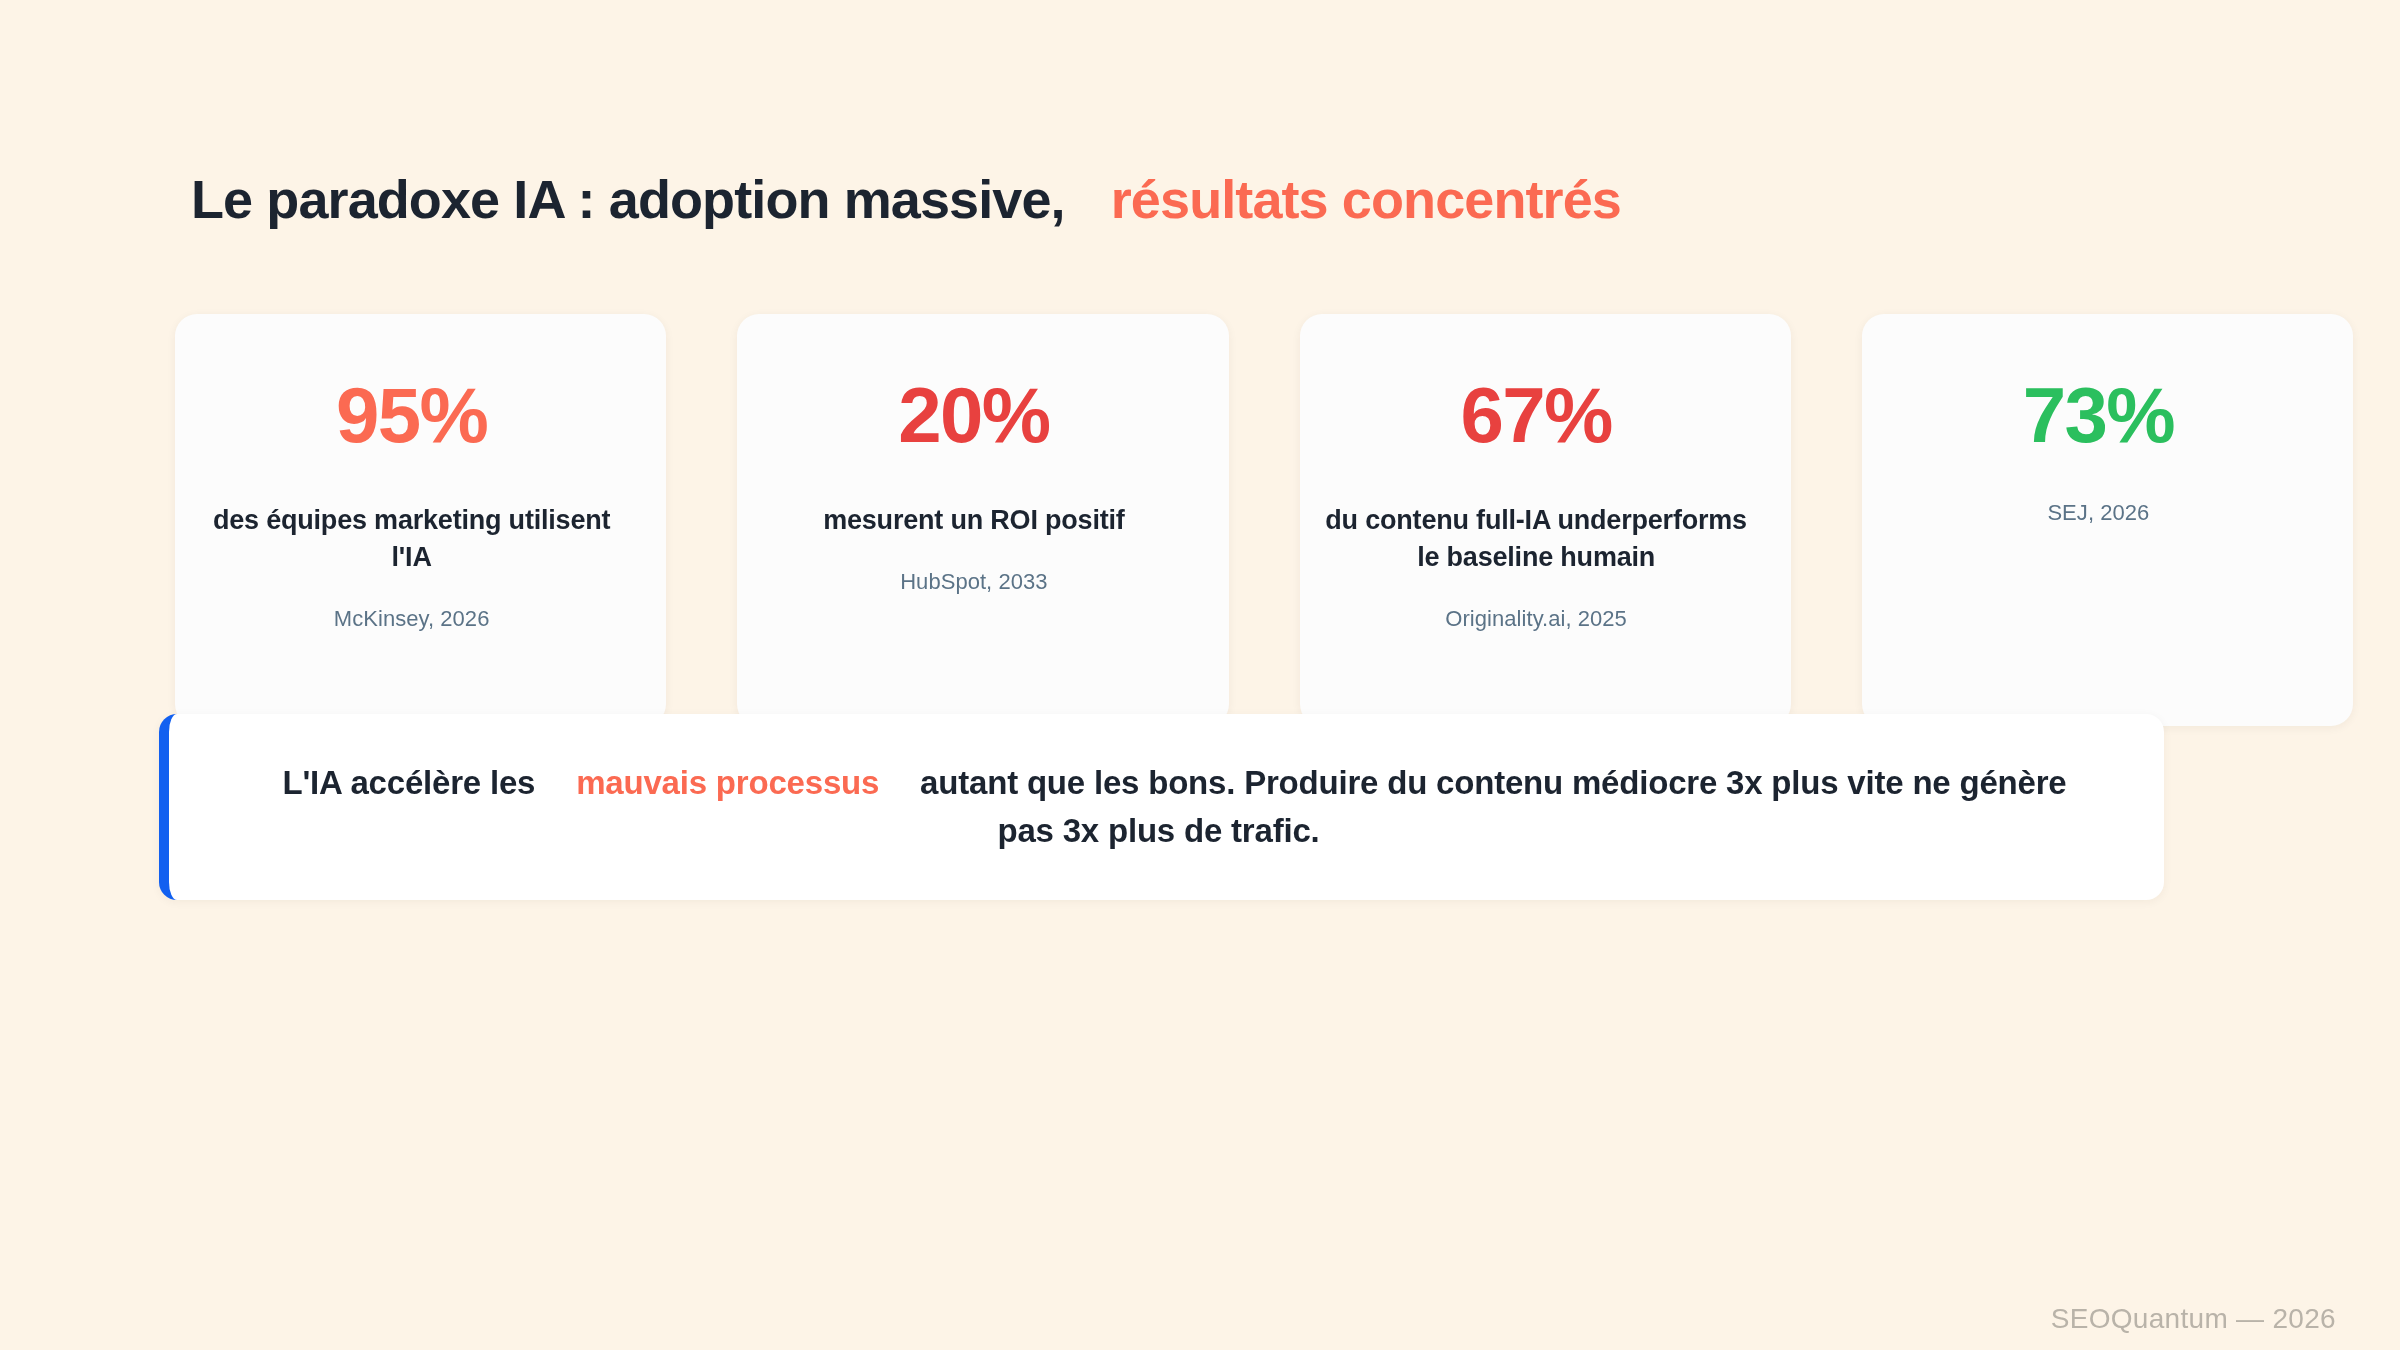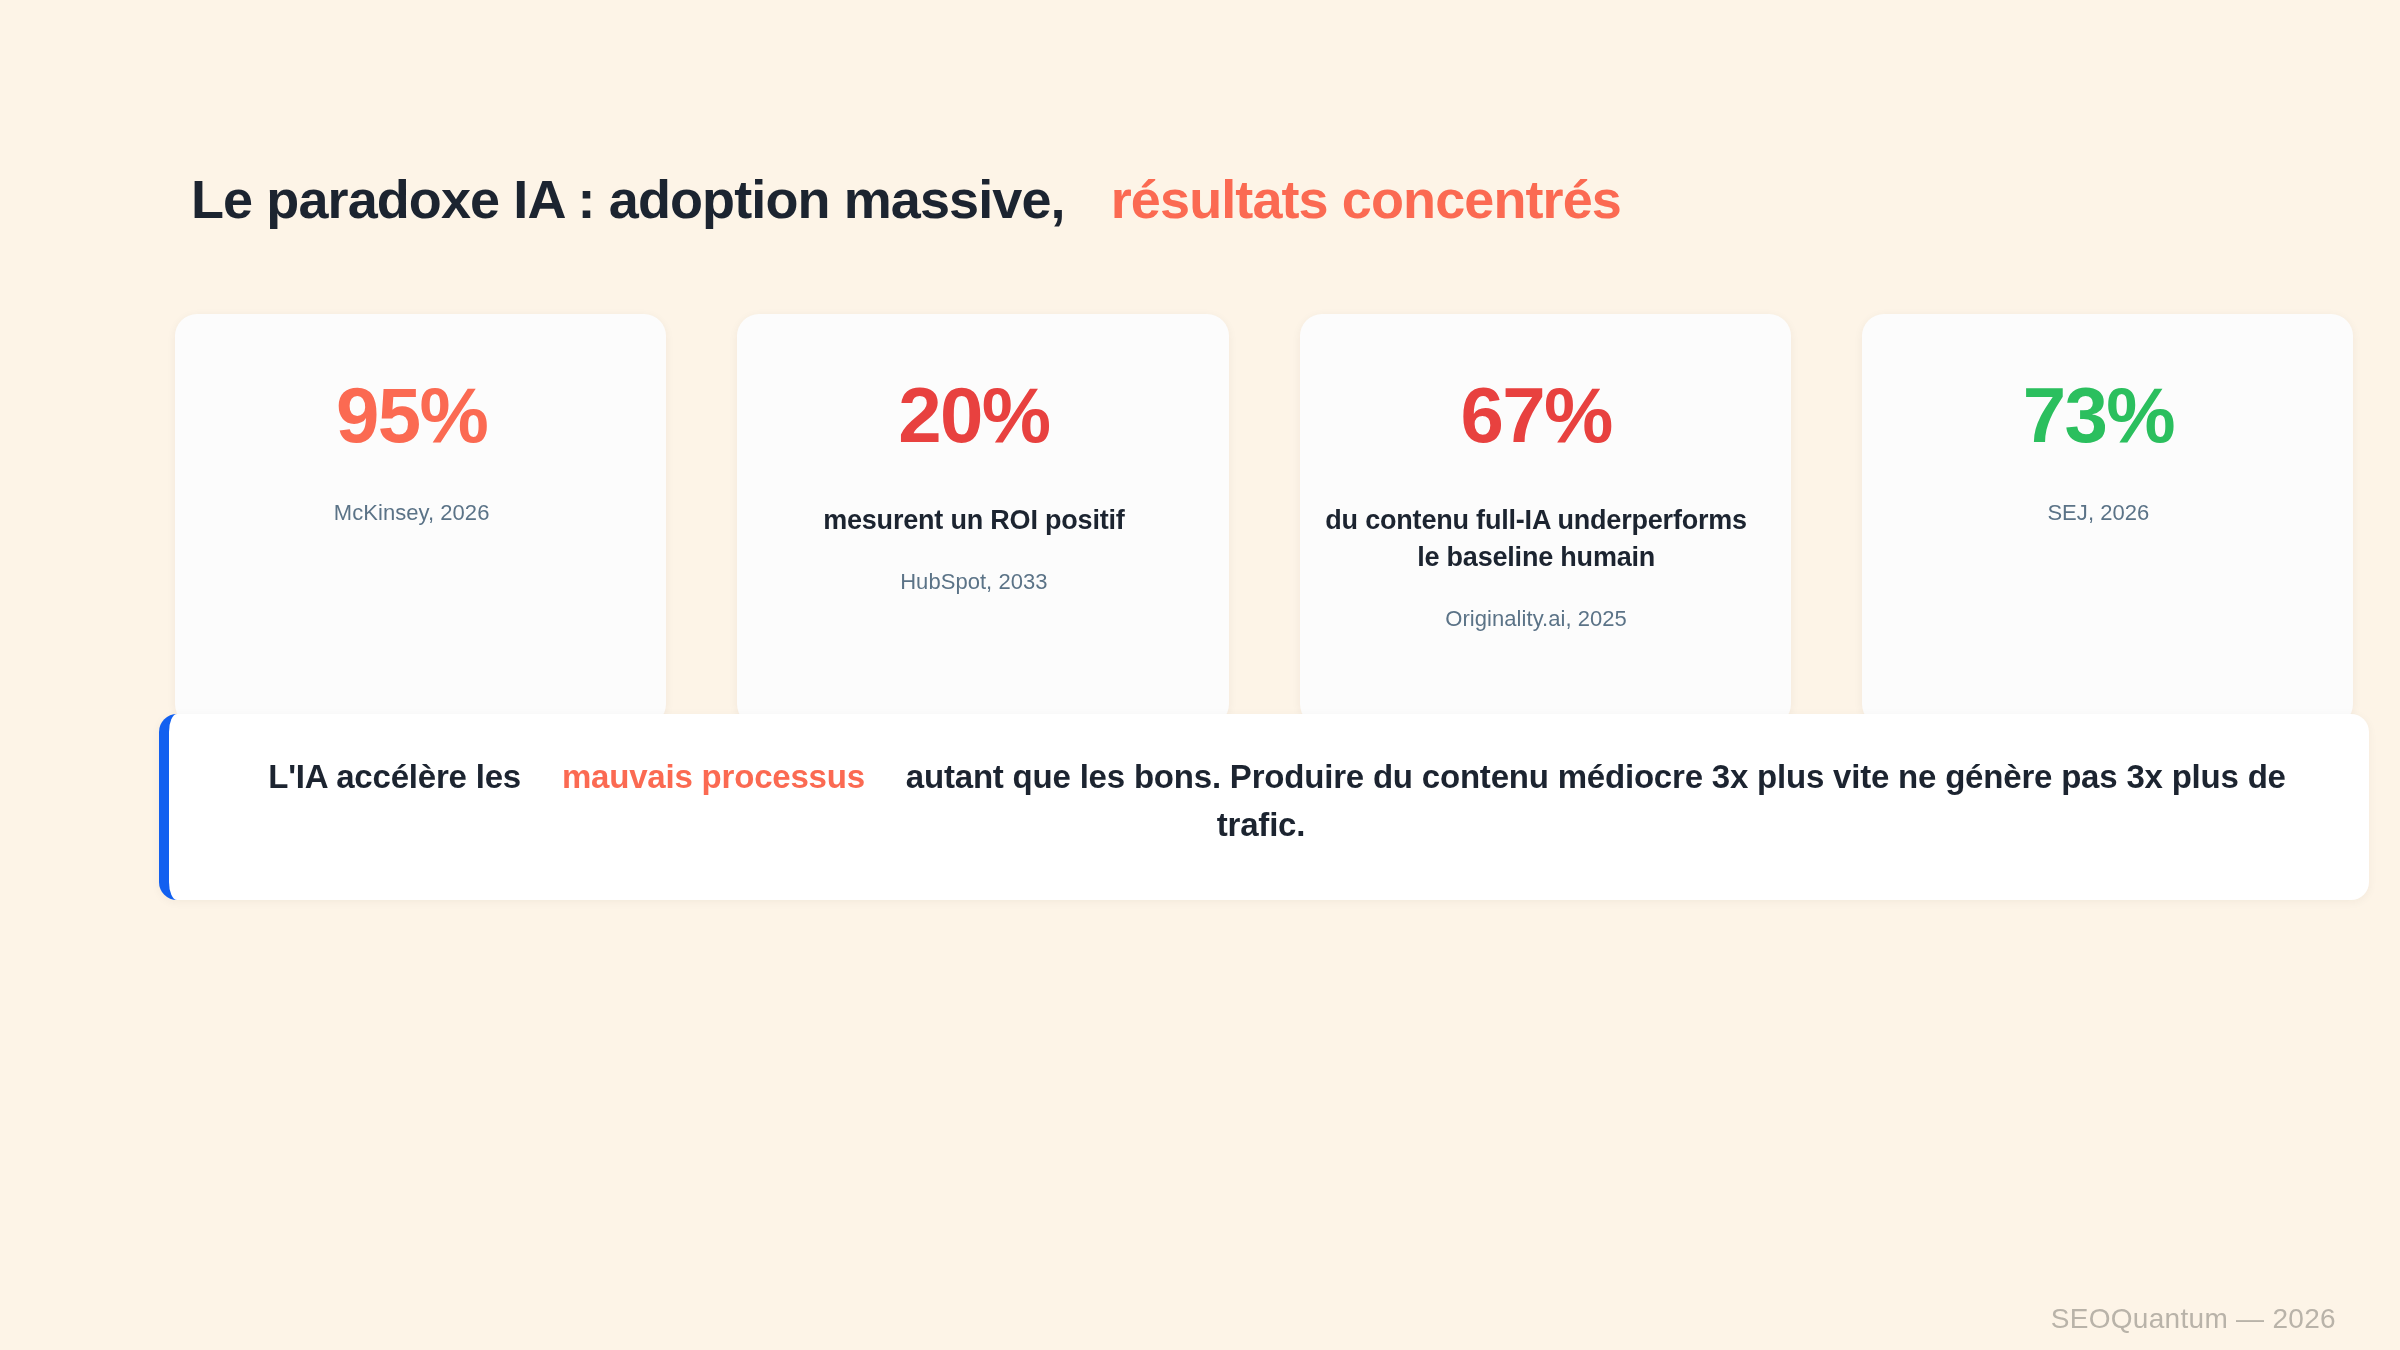--- a/index.html
+++ b/index.html
@@ -93,27 +93,27 @@
     color: #5B7387;
     text-align: center;
     letter-spacing: 0.05px;
   }
 
   
   .callout {
     position: absolute;
     left: 95px;
     top: 650px;
-    width: 2210px;
+    width: 2005px;
     min-height: 186px;
     background: #FFFFFF;
     border-radius: 18px;
     border-left: 10px solid #1260F0;
     display: flex;
-    align-items: flex-start;
+    align-items: center;
     justify-content: center;
     padding: 23px 64px;
     box-shadow: 0 2px 10px rgba(60, 45, 25, 0.05);
   }
 
   .callout-text {
     font-size: 33px;
     font-weight: 700;
     color: #1C2430;
     text-align: center;
@@ -145,20 +145,21 @@
     <h1 class="slide-title">
       <span>Le paradoxe IA : adoption massive,</span>
       <span class="accent">résultats concentrés</span>
     </h1>
   </div>
 
   <div class="cards-row">
 
     <div class="stat-card">
       <div class="stat-value" style="color: rgb(251, 106, 82);">95%</div>
+      <div class="stat-label">des équipes marketing utilisent l'IA</div>
       <div class="stat-source">McKinsey, 2026</div>
     </div>
 
     <div class="stat-card">
       <div class="stat-value" style="color: rgb(232, 65, 63);">20%</div>
       <div class="stat-label">mesurent un ROI positif</div>
       <div class="stat-source">HubSpot, 2033</div>
     </div>
 
     <div class="stat-card">

